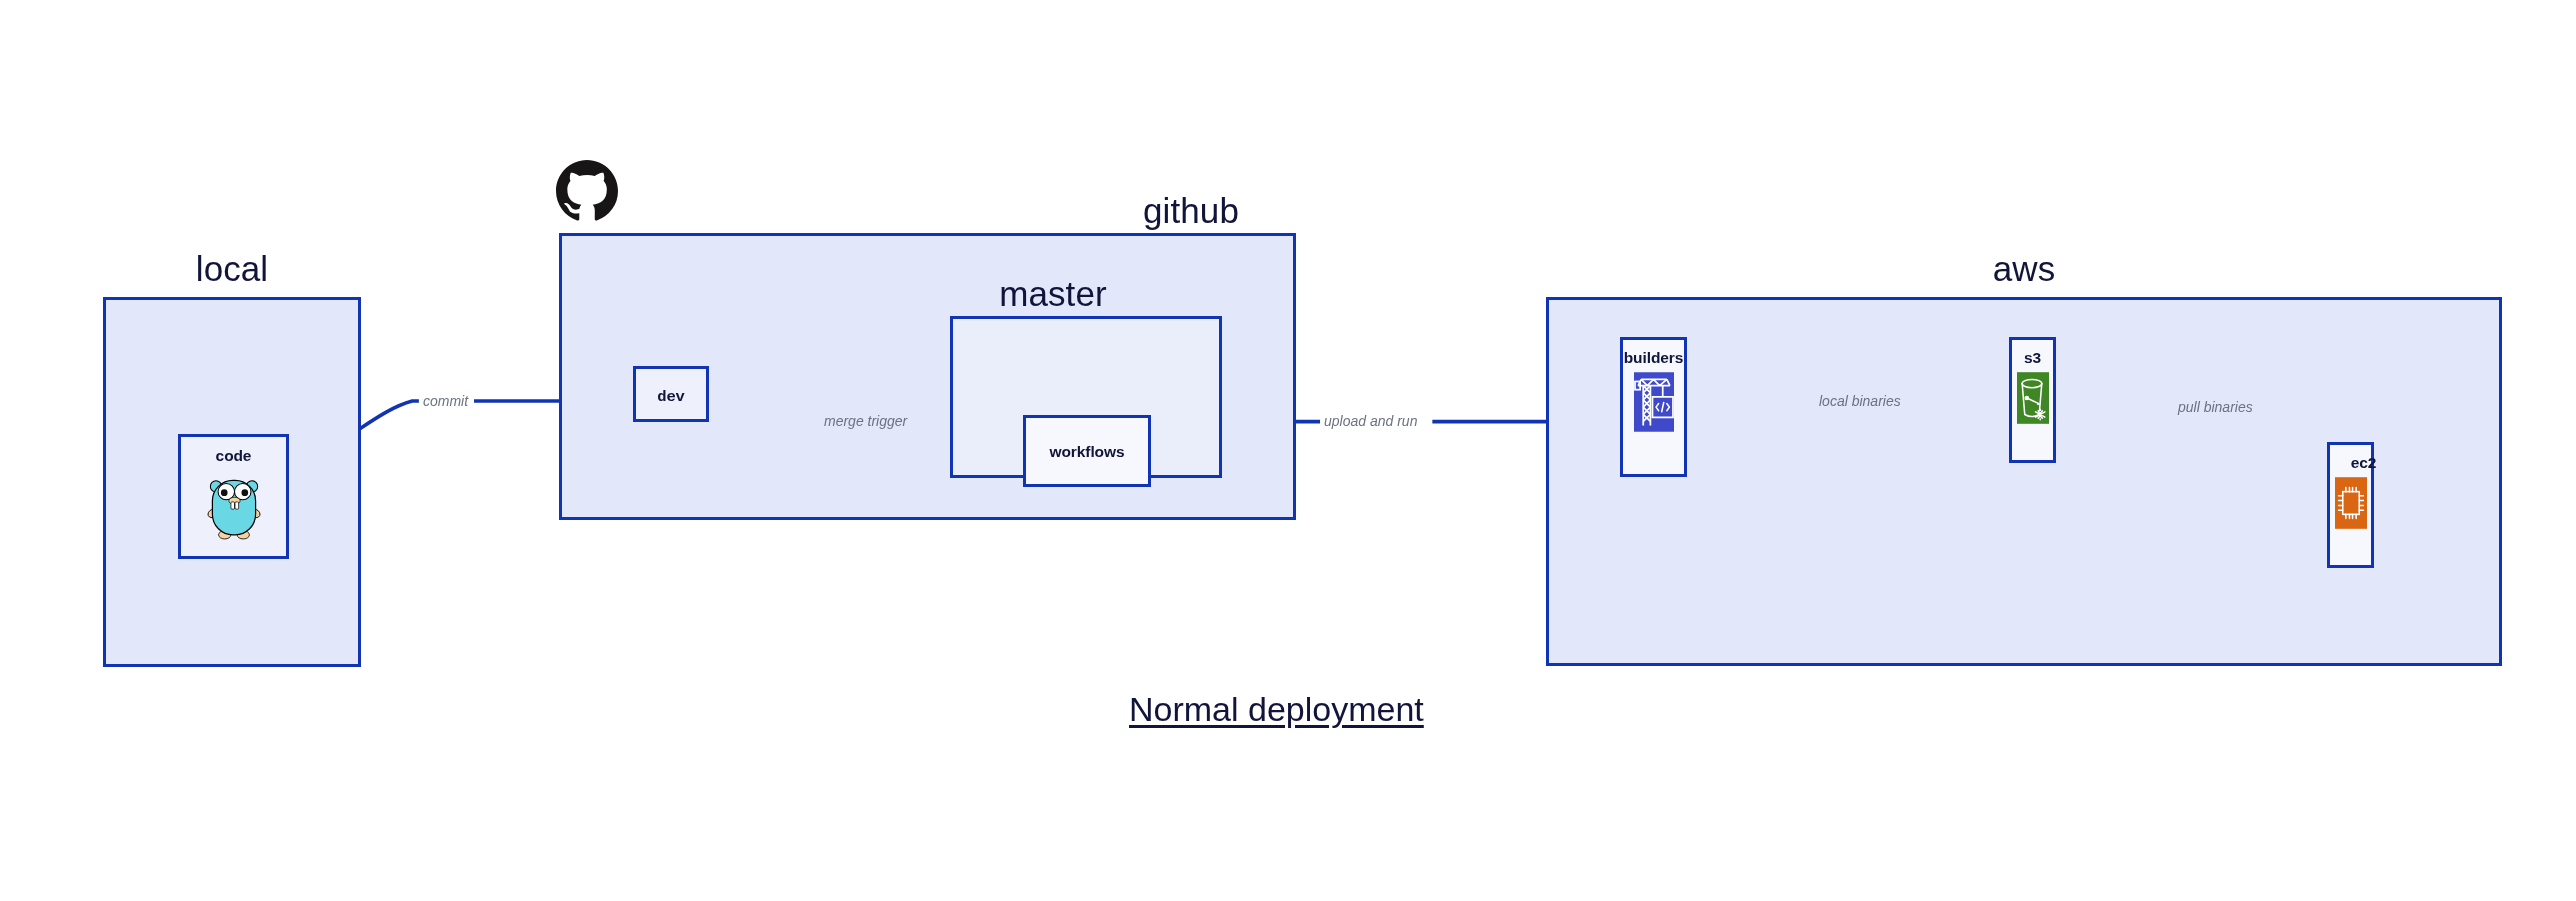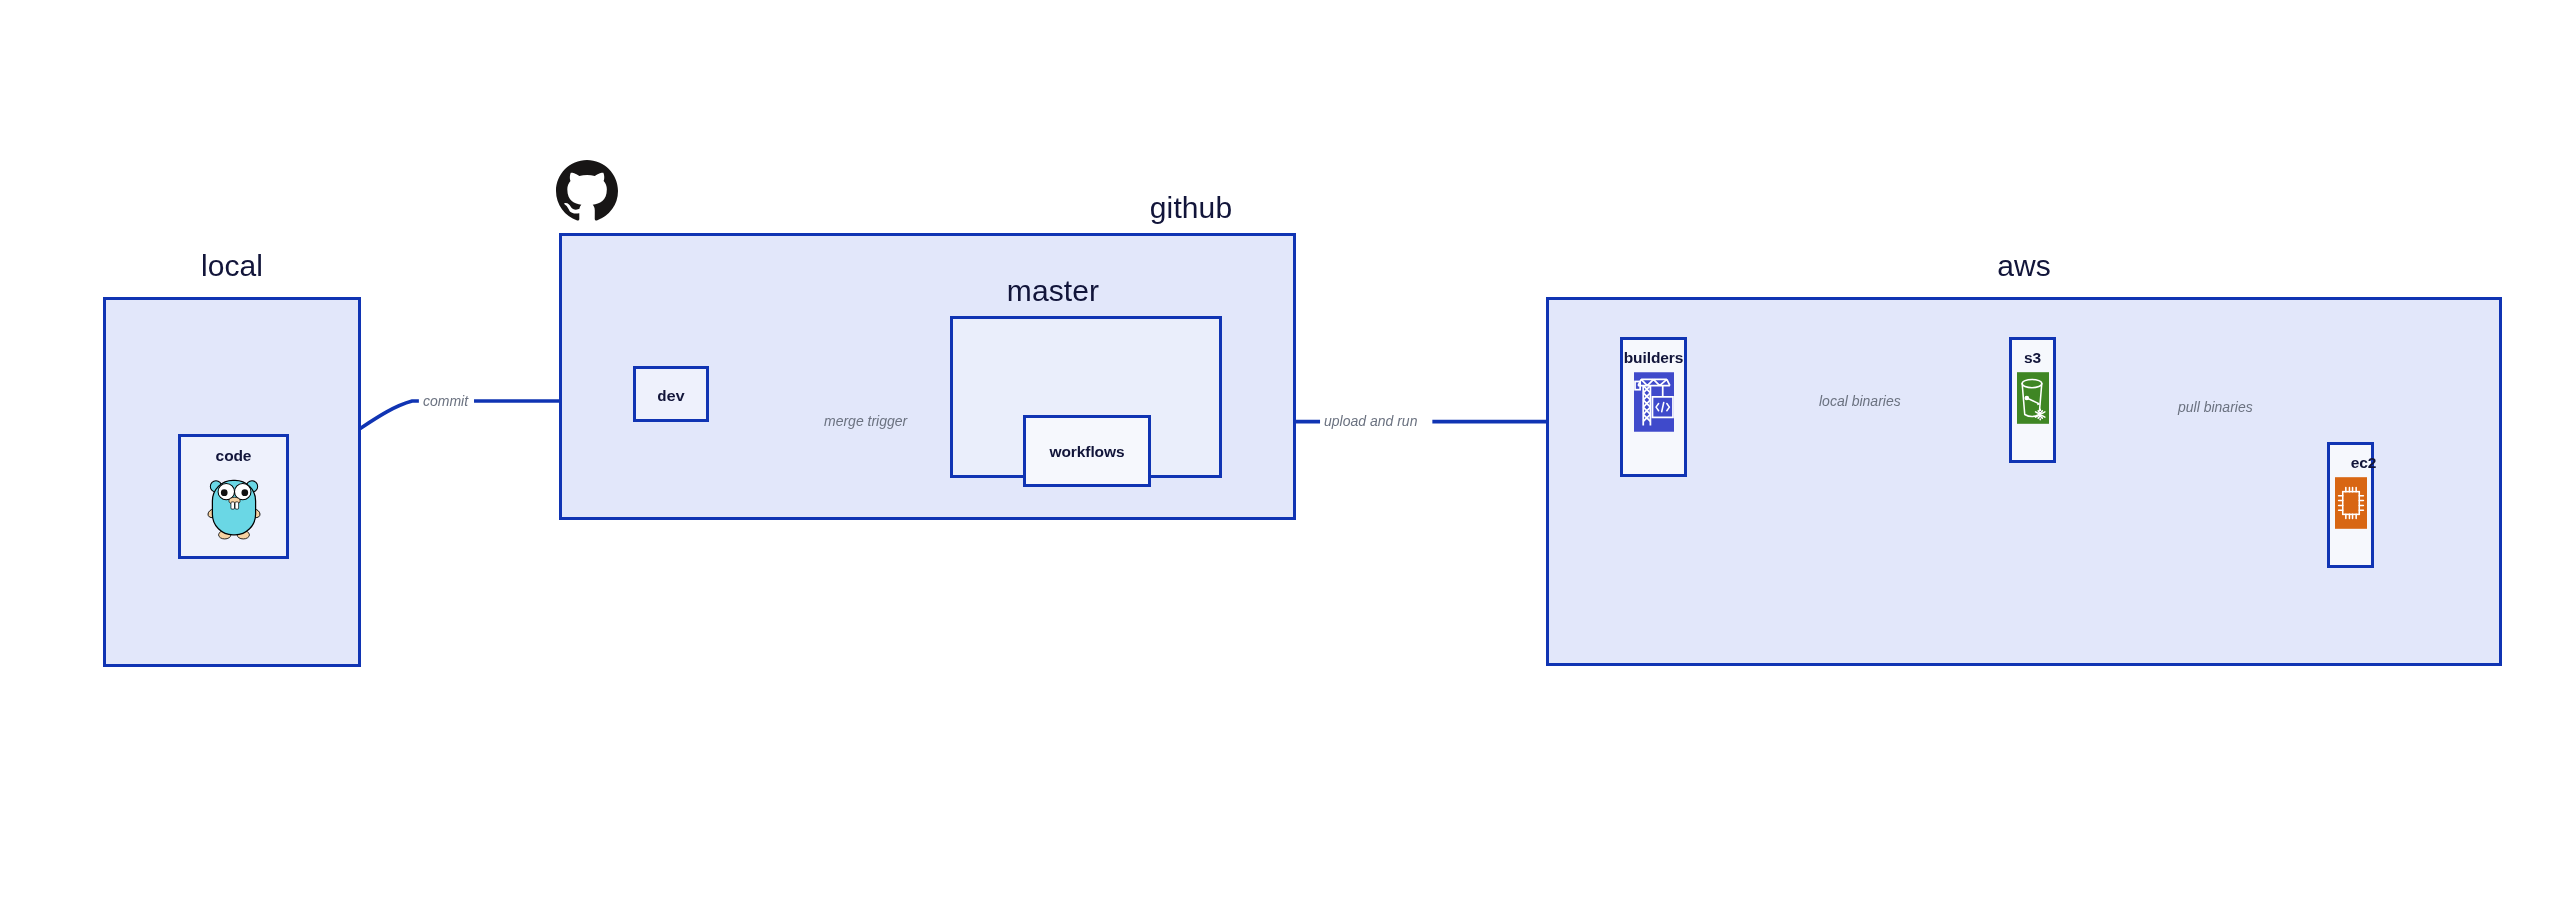--- a/index.html
+++ b/index.html
@@ -23,21 +23,21 @@
     background: #e2e7fa;
     border: 3.6px solid #1034b3;
     box-sizing: border-box;
   }
   .group.inner {
     background: #eaeefb;
   }
   .group-label {
     position: absolute;
     color: #12153a;
-    font-size: 30px;
+    font-size: 35px;
     font-weight: 400;
     white-space: nowrap;
     letter-spacing: 0.1px;
     text-align: center;
   }
   
   .node {
     position: absolute;
     background: #eef1fc;
     border: 3.6px solid #1034b3;
@@ -246,15 +246,16 @@
       </g>
     </svg>
   </div>
 
   <div class="edge-label" style="left:423px; top:393px;">commit</div>
   <div class="edge-label" style="left:824px; top:413px;">merge trigger</div>
   <div class="edge-label" style="left:1324px; top:413px;">upload and run</div>
   <div class="edge-label" style="left:1819px; top:393px;">local binaries</div>
   <div class="edge-label" style="left:2178px; top:399px;">pull binaries</div>
 
+  <div class="title" style="left:1129px; top:690px;">Normal deployment</div>
 
 </div>
 
 
 </body></html>

